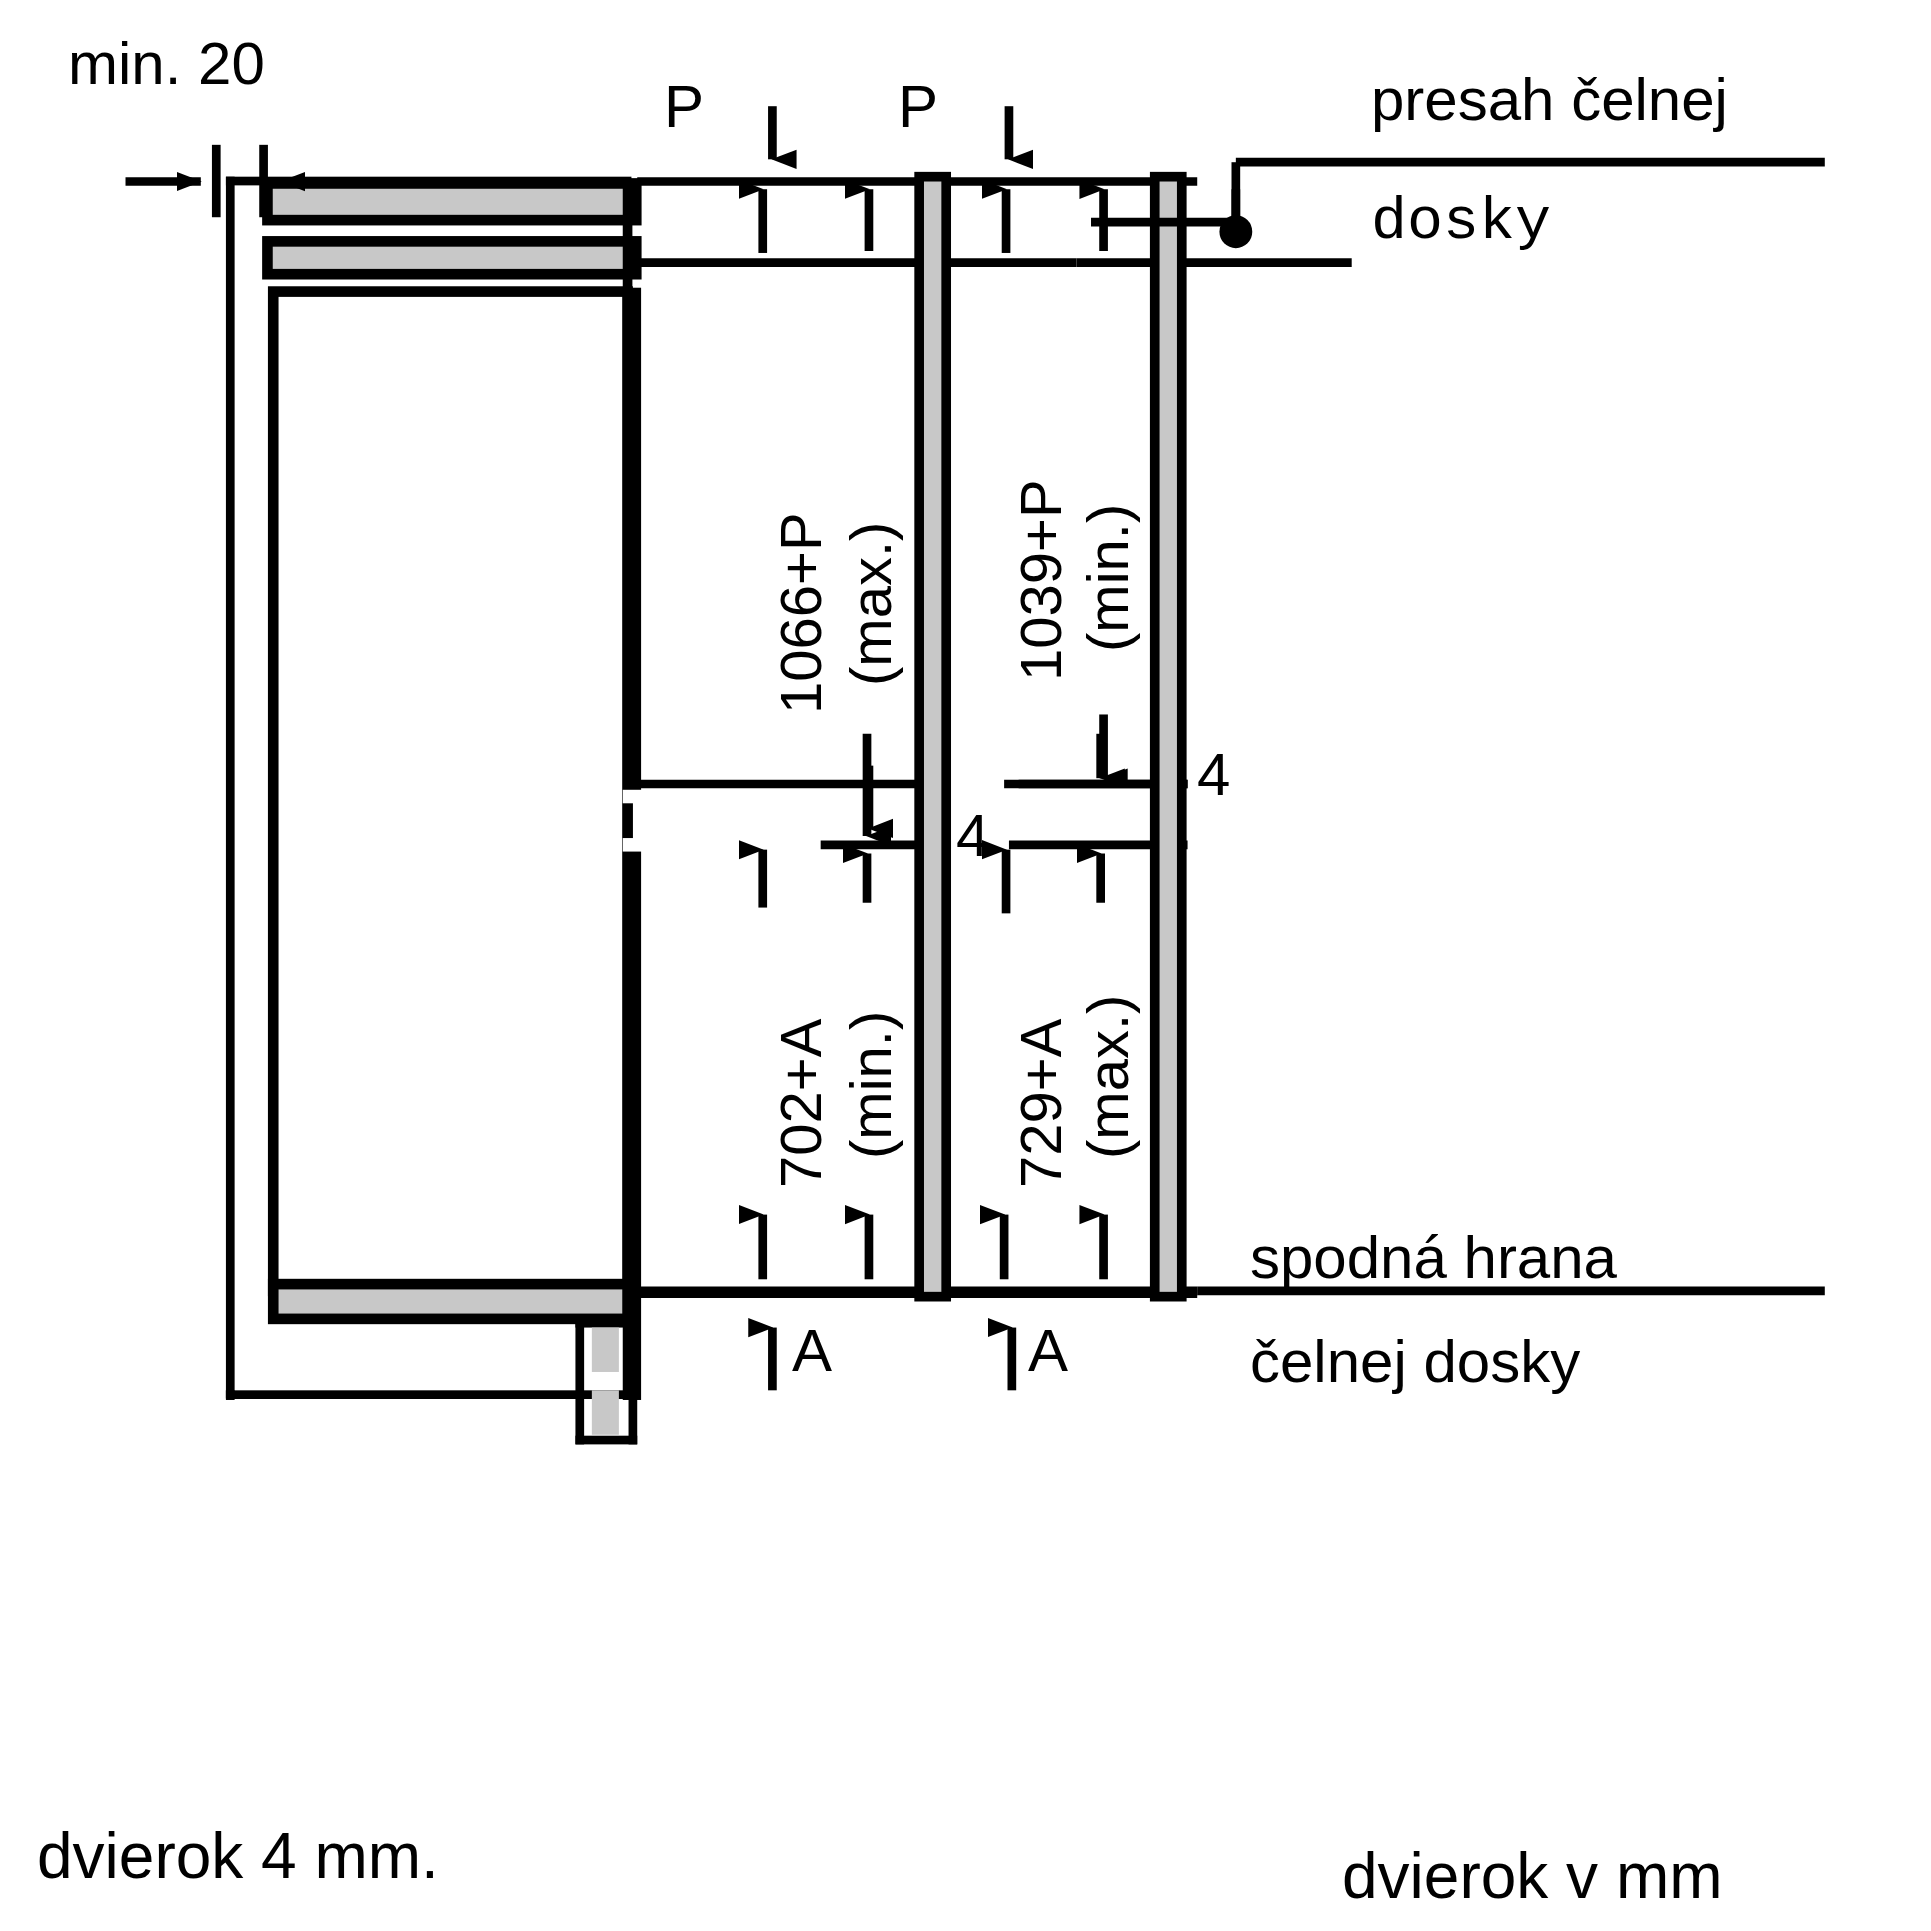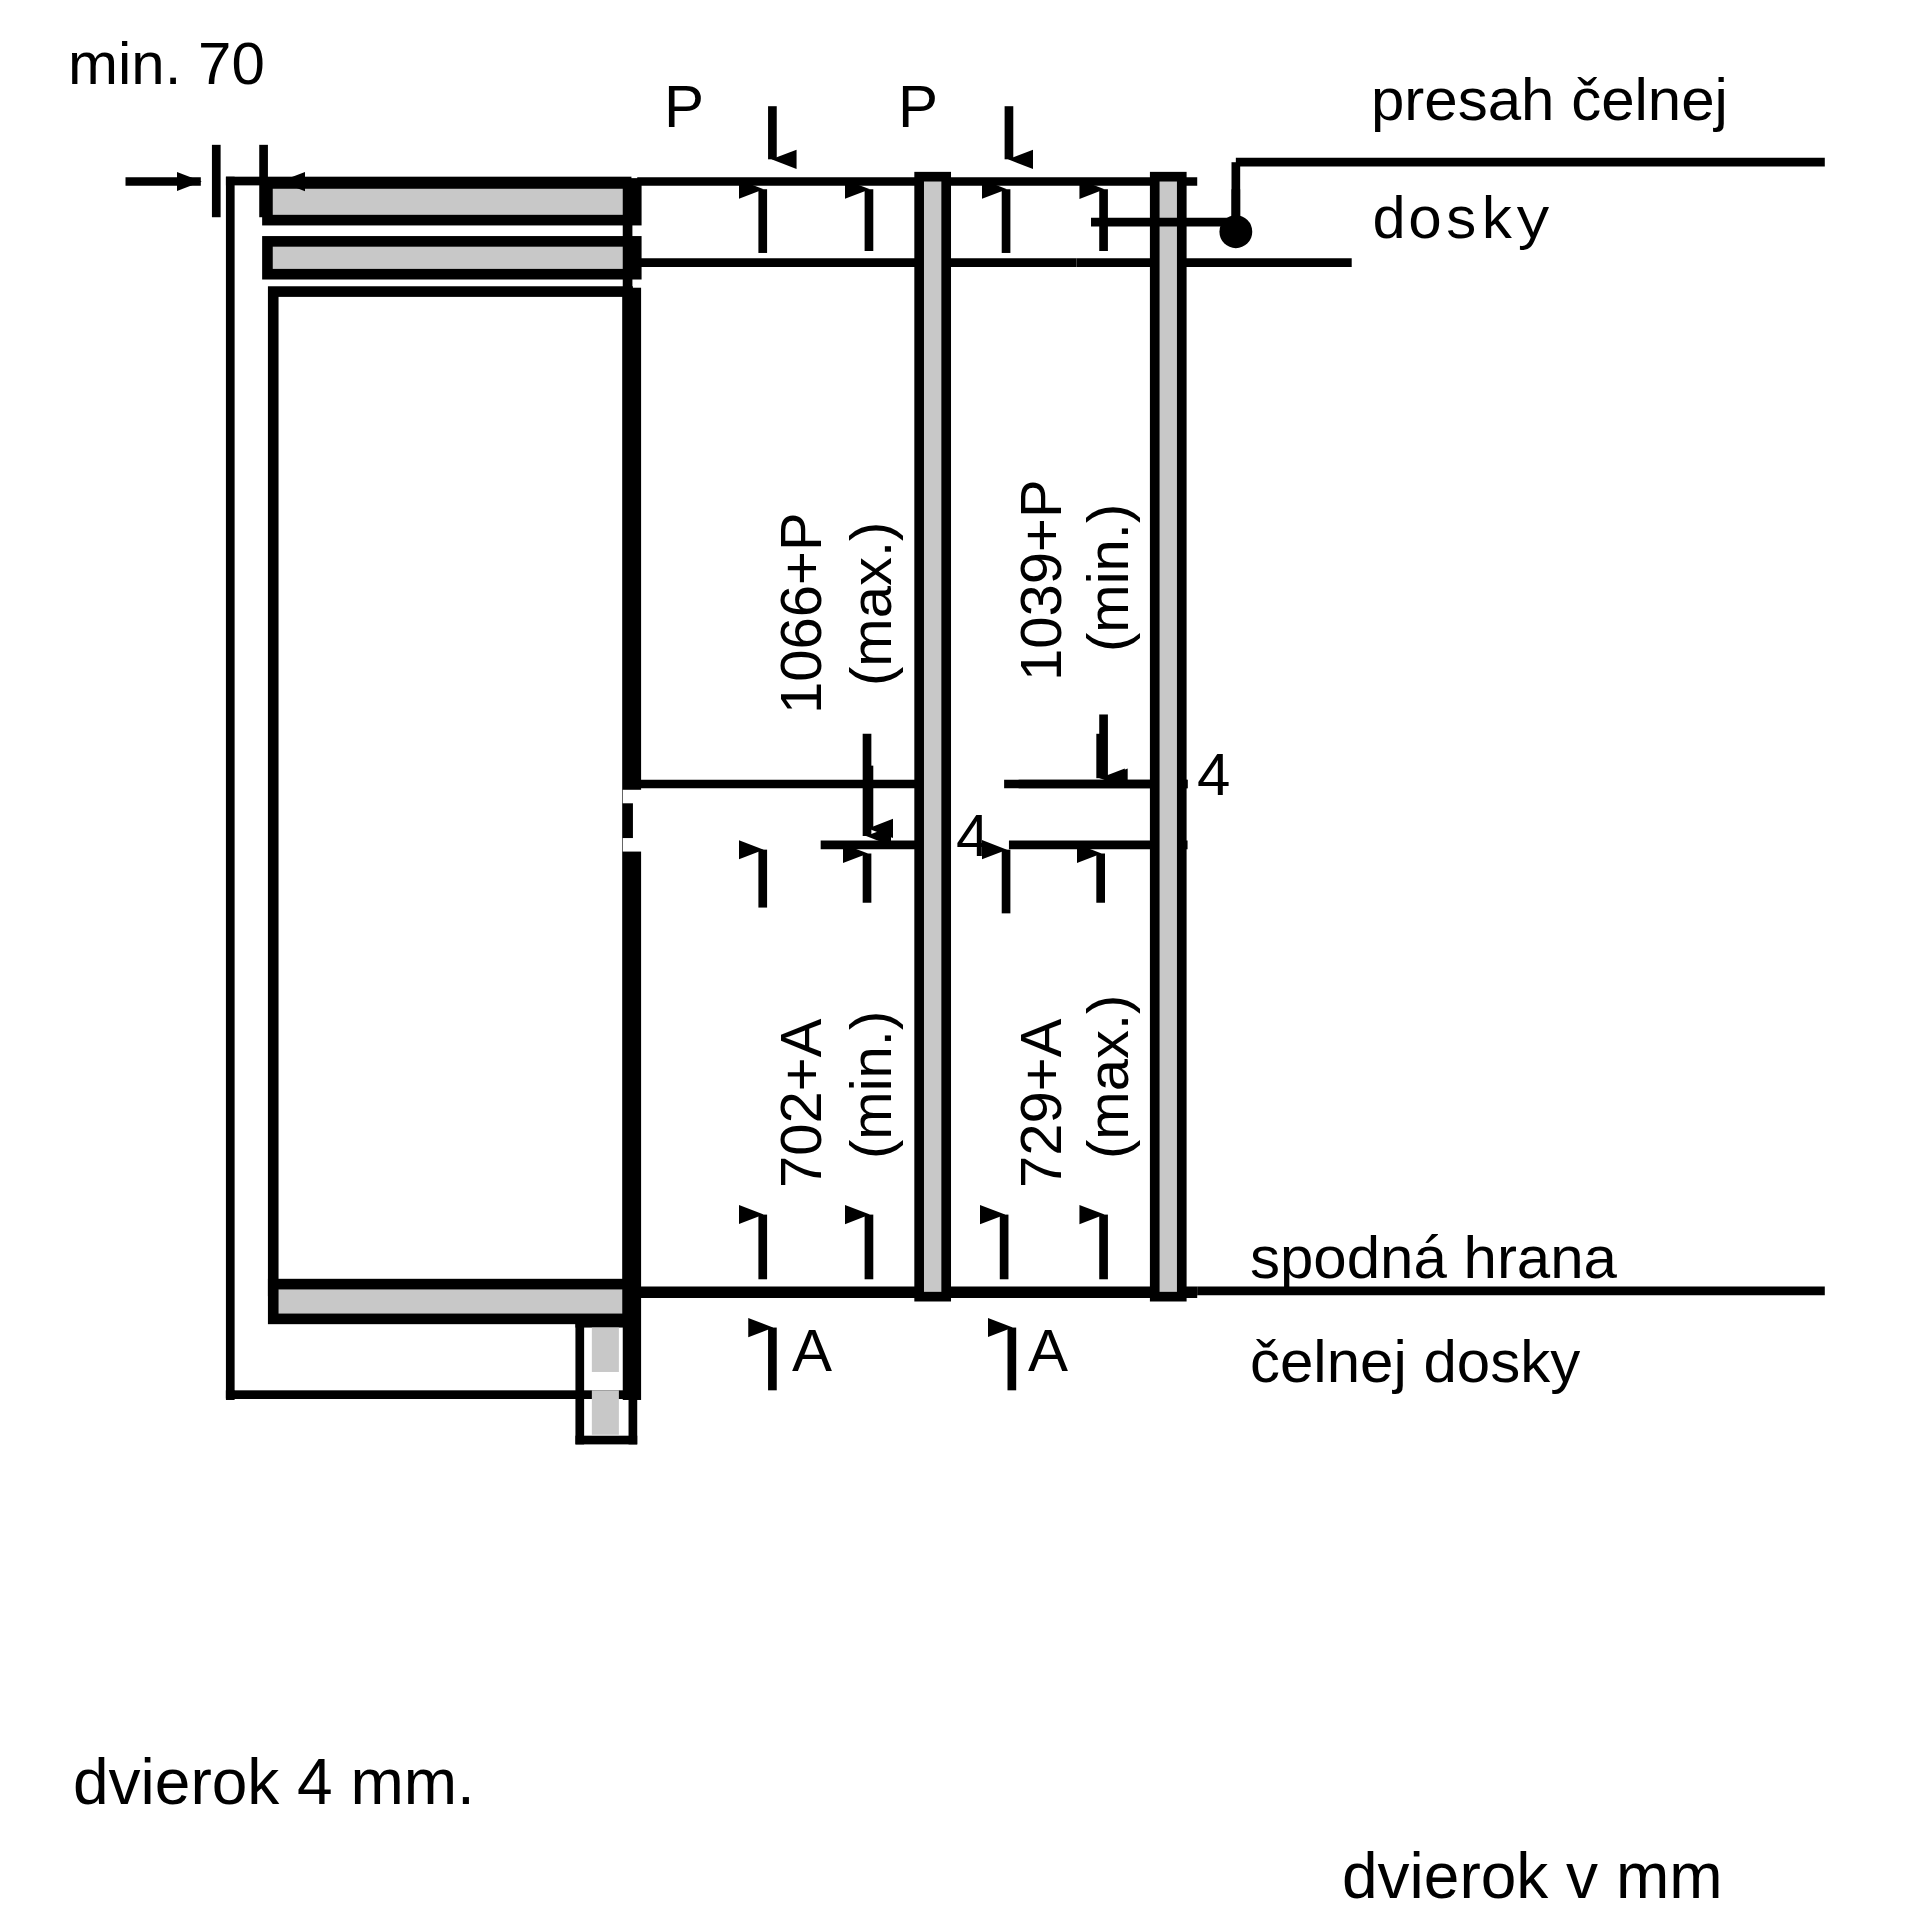--- a/index.html
+++ b/index.html
@@ -154,21 +154,21 @@
       <line x1="1280" y1="230" x2="1130" y2="230"></line>
     </g>
     <circle cx="1280" cy="240" r="17" fill="#000"></circle>
     <line x1="1280" y1="232" x2="1280" y2="196" stroke="#000" stroke-width="9"></line>
 
     <g stroke="#000" stroke-width="9" fill="none">
       <line x1="1240" y1="1337" x2="1890" y2="1337"></line>
     </g>
   </svg>
 
-  <div class="txt big" style="left:68px;top:34px;">min. 70</div>
+  <div class="txt big" style="left:68px;top:34px;">min. 20</div>
 
   <div class="txt big" style="left:664px;top:77px;">P</div>
   <div class="txt big" style="left:898px;top:77px;">P</div>
 
   <div class="txt big" style="left:792px;top:1321px;">A</div>
   <div class="txt big" style="left:1028px;top:1321px;">A</div>
 
   <div class="txt big" style="left:956px;top:806px;">4</div>
   <div class="txt big" style="left:1197px;top:745px;">4</div>
 
@@ -183,18 +183,18 @@
 
   <div class="vtxt dim" style="left:1012px;top:1188px;">729+A</div>
   <div class="vtxt dim" style="left:1079px;top:1159px;">(max.)</div>
 
   <div class="txt big" style="left:1371px;top:70px;">presah čelnej</div>
   <div class="txt big" style="left:1371px;top:192px;font-family:Liberation Mono, monospace;">dosky</div>
 
   <div class="txt big" style="left:1250px;top:1332px;">čelnej dosky</div>
   <div class="txt big" style="left:1250px;top:1228px;">spodná hrana</div>
 
-  <div class="txt note" style="left:37px;top:1750px;margin-left:36px;">dvierok 4 mm.</div>
+  <div class="txt note" style="left:37px;top:1824px;">dvierok 4 mm.</div>
 
   <div class="txt note" style="left:1342px;top:1844px;">dvierok v mm</div>
 
 </div>
 
 
 </body></html>

